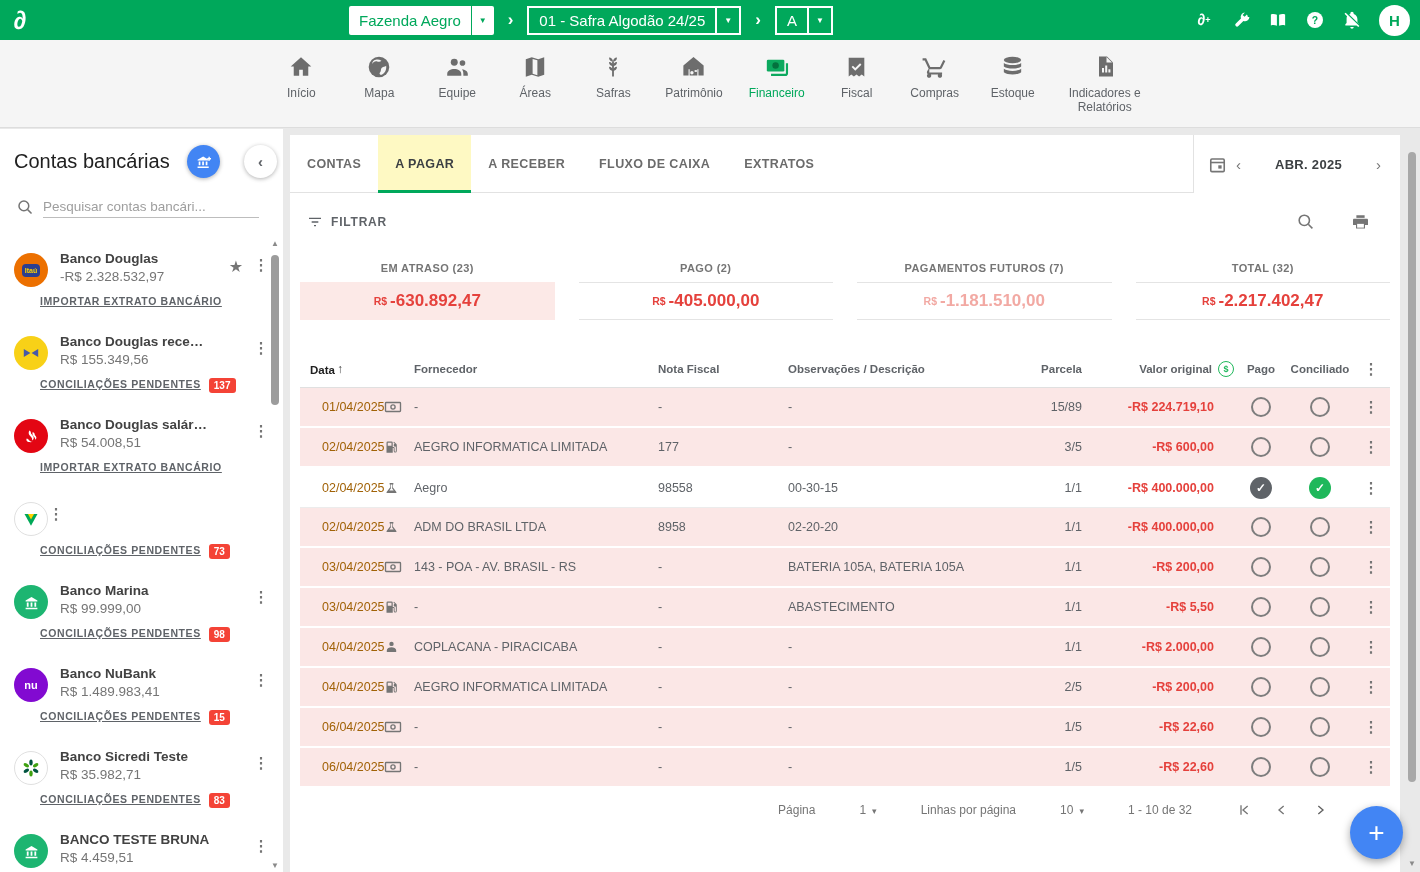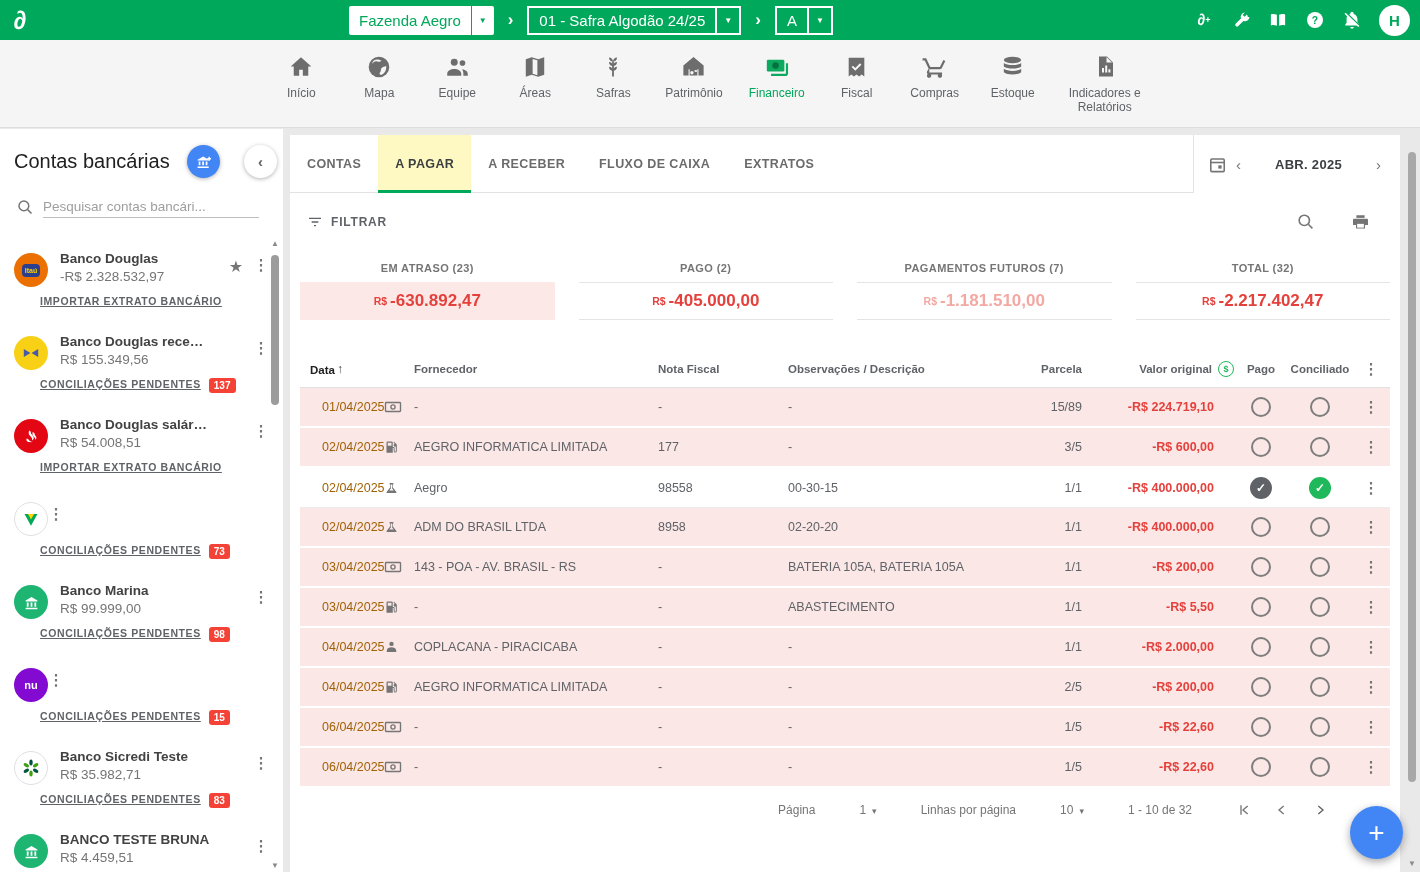--- a/index.html
+++ b/index.html
@@ -426,20 +426,24 @@
           <span class="acct-link">CONCILIAÇÕES PENDENTES</span>
           <span class="badge">98</span>
         </div>
       </div>
 
       <div class="acct">
         <div class="acct-top">
           <div class="lg lg-nubank">
             <span>nu</span>
           </div>
+          <div class="acct-info">
+            <div class="acct-name">Banco NuBank</div>
+            <div class="acct-bal">R$ 1.489.983,41</div>
+          </div>
 
           <span class="kebab">⋮</span>
         </div>
         <div class="acct-action">
           <span class="acct-link">CONCILIAÇÕES PENDENTES</span>
           <span class="badge">15</span>
         </div>
       </div>
 
       <div class="acct">

